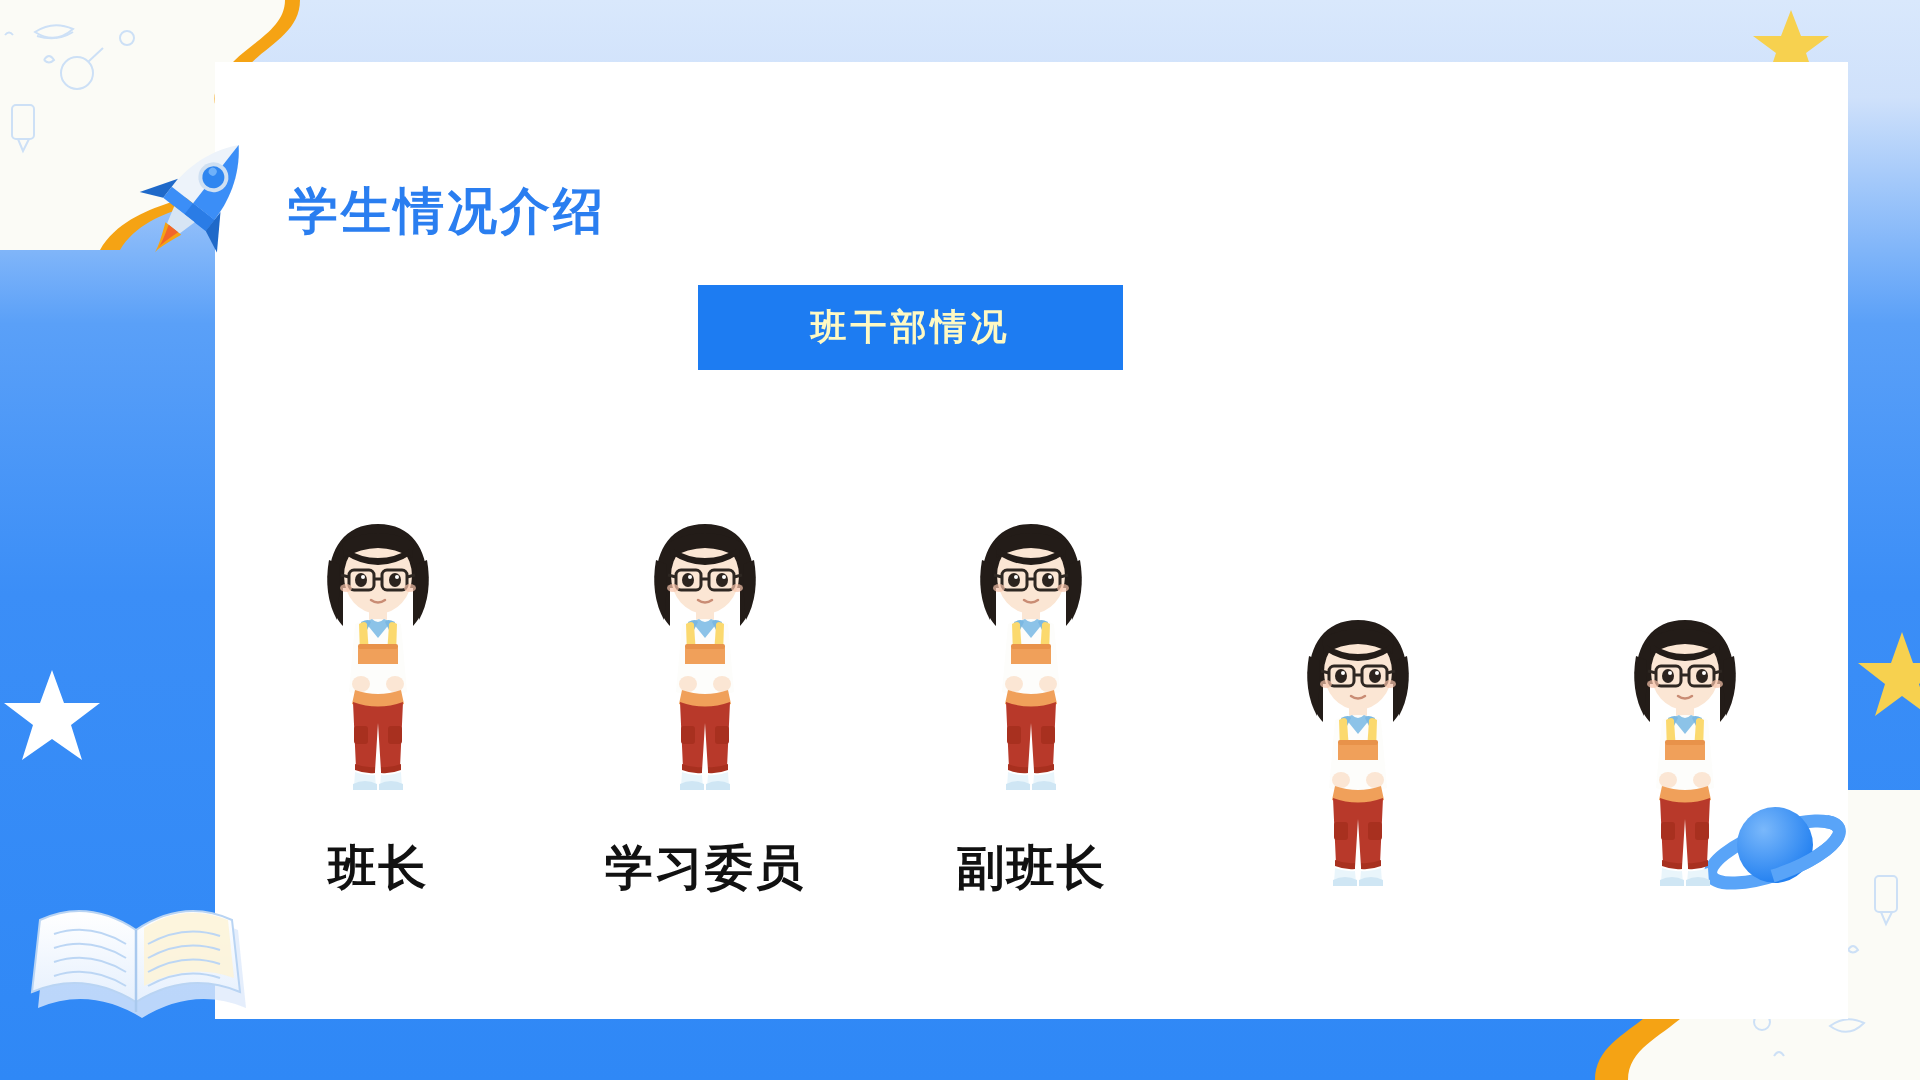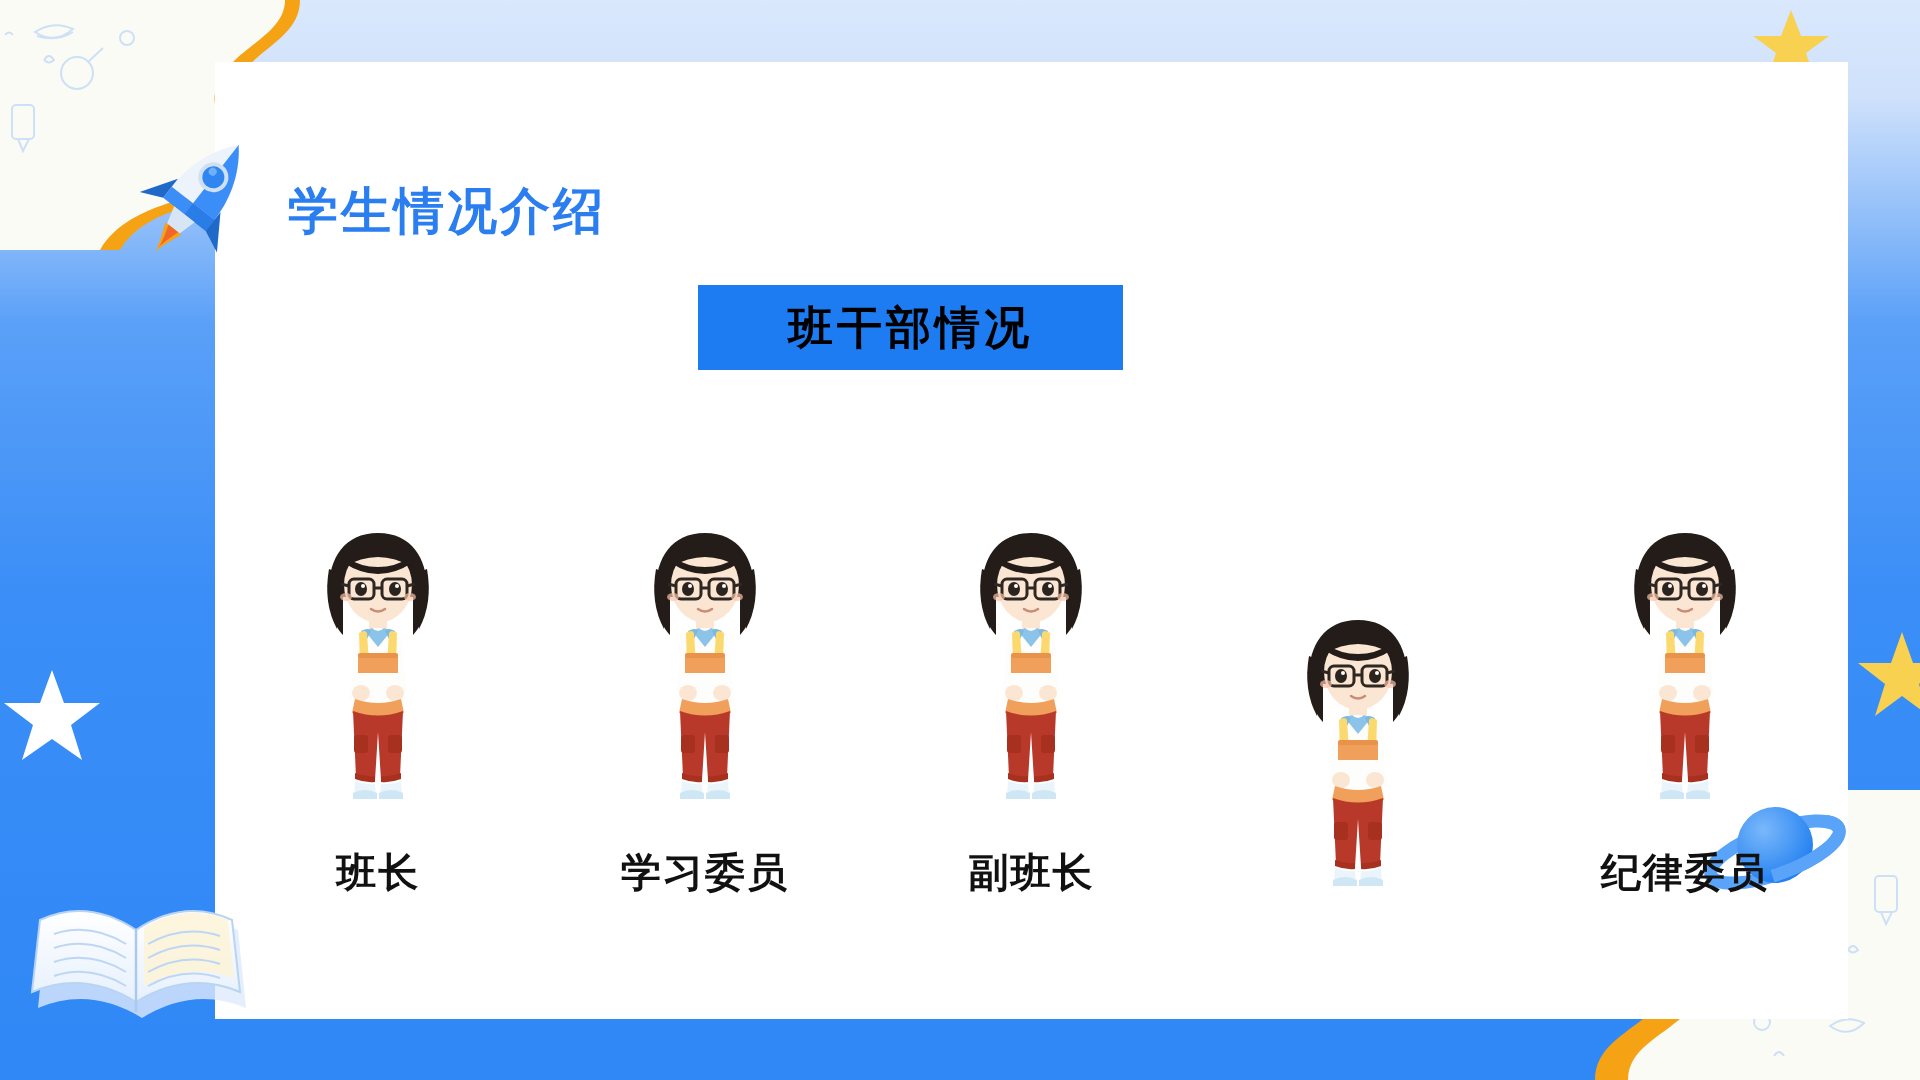--- a/index.html
+++ b/index.html
@@ -41,33 +41,33 @@
     font-family:Liberation Mono, monospace;
   }
 
   
   #banner{
     position:absolute; left:698px; top:285px; width:425px; height:85px;
     background:#1d7cf2; z-index:12;
     display:flex; align-items:center; justify-content:center;
   }
   #banner-text{
-    color:#000000; font-size:45px; font-weight:bold; letter-spacing:4px;
+    color:#fef9c3; font-size:36px; font-weight:bold; letter-spacing:4px;
     white-space:nowrap;
   }
 
   
   #members{
     position:absolute; left:215px; top:480px; width:1633px; height:420px;
     display:flex; align-items:flex-end; justify-content:space-around; z-index:12;
   }
   .member{ display:flex; flex-direction:column; align-items:center; width:240px; }
   .avatar{ width:150px; height:290px; }
   .member-label{
-    margin-top:32px; font-size:40px; font-weight:bold; color:#111111;
+    margin-top:32px; font-size:48px; font-weight:bold; color:#111111;
     letter-spacing:2px; white-space:nowrap; text-align:left;
   }
 </style>
 </head>
 <body>
 
 <div id="slide">
 
   <div class="corner" style="left:0;top:0;width:360px;height:250px;z-index:3;">
     <svg width="360" height="250" viewBox="0 0 360 250">
@@ -450,18 +450,17 @@
             <path d="M98,250 q-10,4 -20,3 l0,6 q10,1 20,-3 Z" fill="#a8301f"></path>
             <path d="M52,258 q10,4 20,3 l1,12 h-22 Z" fill="#e9f5fb"></path>
             <path d="M98,258 q-10,4 -20,3 l-1,12 h22 Z" fill="#e9f5fb"></path>
             <path d="M50,270 q12,-6 24,0 l0,8 h-24 Z" fill="#cfe6f4"></path>
             <path d="M100,270 q-12,-6 -24,0 l0,8 h24 Z" fill="#cfe6f4"></path>
             <path d="M49,276 h26 v5 h-26 Z" fill="#ffffff"></path>
             <path d="M75,276 h26 v5 h-26 Z" fill="#ffffff"></path>
           </g>
         </svg>
       </div>
-      <div class="member-label">纪律委员</div>
     </div>
 
   </div>
 
 </div>
 
 </body></html>

